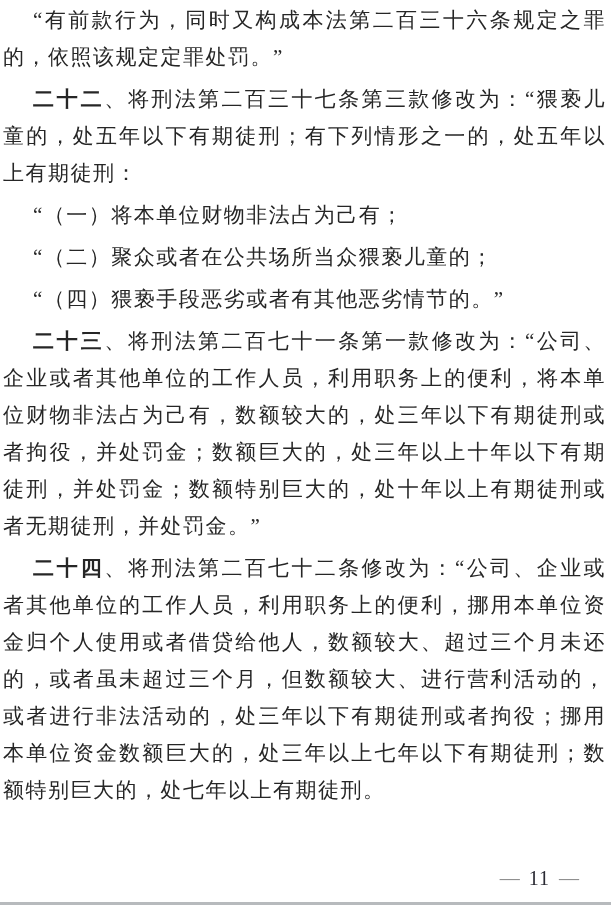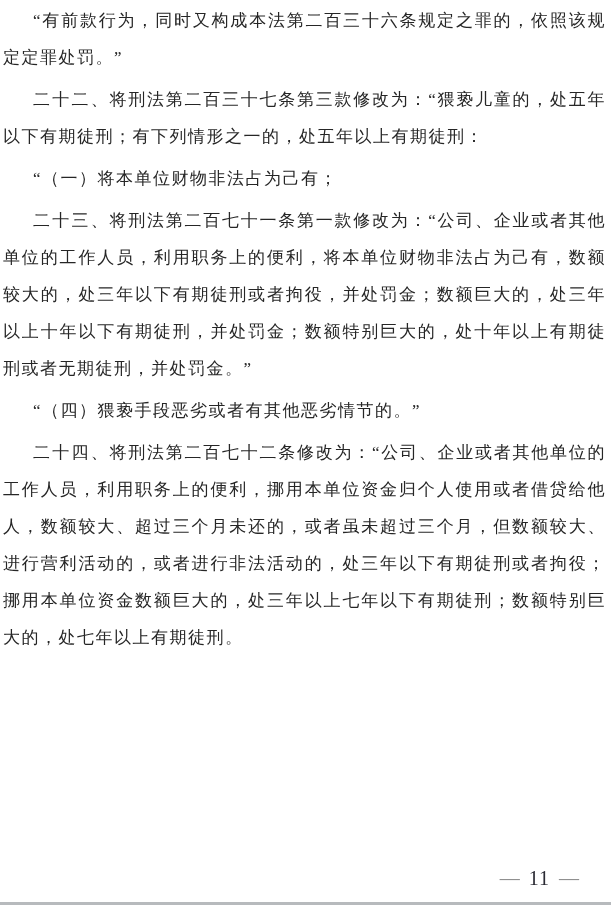--- a/index.html
+++ b/index.html
@@ -16,31 +16,31 @@
     font-family: "Liberation Serif", "DejaVu Serif", serif;
   }
   .text-block {
     position: absolute;
     left: 3px;
     top: 2px;
     width: 603px;
   }
   .para {
     margin: 0 0 5px 0;
-    font-size: 17px;
+    font-size: 21px;
     line-height: 37px;
     letter-spacing: 1.5px;
     color: #262626;
     text-align: justify;
     text-justify: inter-character;
     text-indent: 30px;
     word-break: break-all;
   }
   .sec-num {
-    font-weight: normal;
+    font-weight: bold;
     letter-spacing: 2px;
   }
   .page-footer {
     position: absolute;
     top: 866px;
     right: 23px;
     font-size: 20px;
     line-height: 24px;
     color: #2a2a33;
     white-space: nowrap;
@@ -68,25 +68,26 @@
 <div class="page">
 
   <div class="text-block">
 
     <p class="para"><span>“有前款行为，同时又构成本法第二百三十六条规定之罪的，依照该规定定罪处罚。”</span></p>
 
     <p class="para"><span class="sec-num">二十二</span><span>、将刑法第二百三十七条第三款修改为：“猥亵儿童的，处五年以下有期徒刑；有下列情形之一的，处五年以上有期徒刑：</span></p>
 
     <p class="para"><span>“（一）将本单位财物非法占为己有；</span></p>
 
+    <p class="para"><span>“（二）聚众或者在公共场所当众猥亵儿童的；</span></p>
 
 
+    <p class="para"><span>“（四）猥亵手段恶劣或者有其他恶劣情节的。”</span></p>
+
     <p class="para"><span class="sec-num">二十三</span><span>、将刑法第二百七十一条第一款修改为：“公司、企业或者其他单位的工作人员，利用职务上的便利，将本单位财物非法占为己有，数额较大的，处三年以下有期徒刑或者拘役，并处罚金；数额巨大的，处三年以上十年以下有期徒刑，并处罚金；数额特别巨大的，处十年以上有期徒刑或者无期徒刑，并处罚金。”</span></p>
-
-    <p class="para"><span>“（四）猥亵手段恶劣或者有其他恶劣情节的。”</span></p>
 
     <p class="para"><span class="sec-num">二十四</span><span>、将刑法第二百七十二条修改为：“公司、企业或者其他单位的工作人员，利用职务上的便利，挪用本单位资金归个人使用或者借贷给他人，数额较大、超过三个月未还的，或者虽未超过三个月，但数额较大、进行营利活动的，或者进行非法活动的，处三年以下有期徒刑或者拘役；挪用本单位资金数额巨大的，处三年以上七年以下有期徒刑；数额特别巨大的，处七年以上有期徒刑。</span></p>
 
   </div>
 
   <div class="page-footer"><span class="dash">—</span><span class="num">11</span><span class="dash">—</span></div>
 
   <div class="bottom-rule"></div>
 
 </div>

